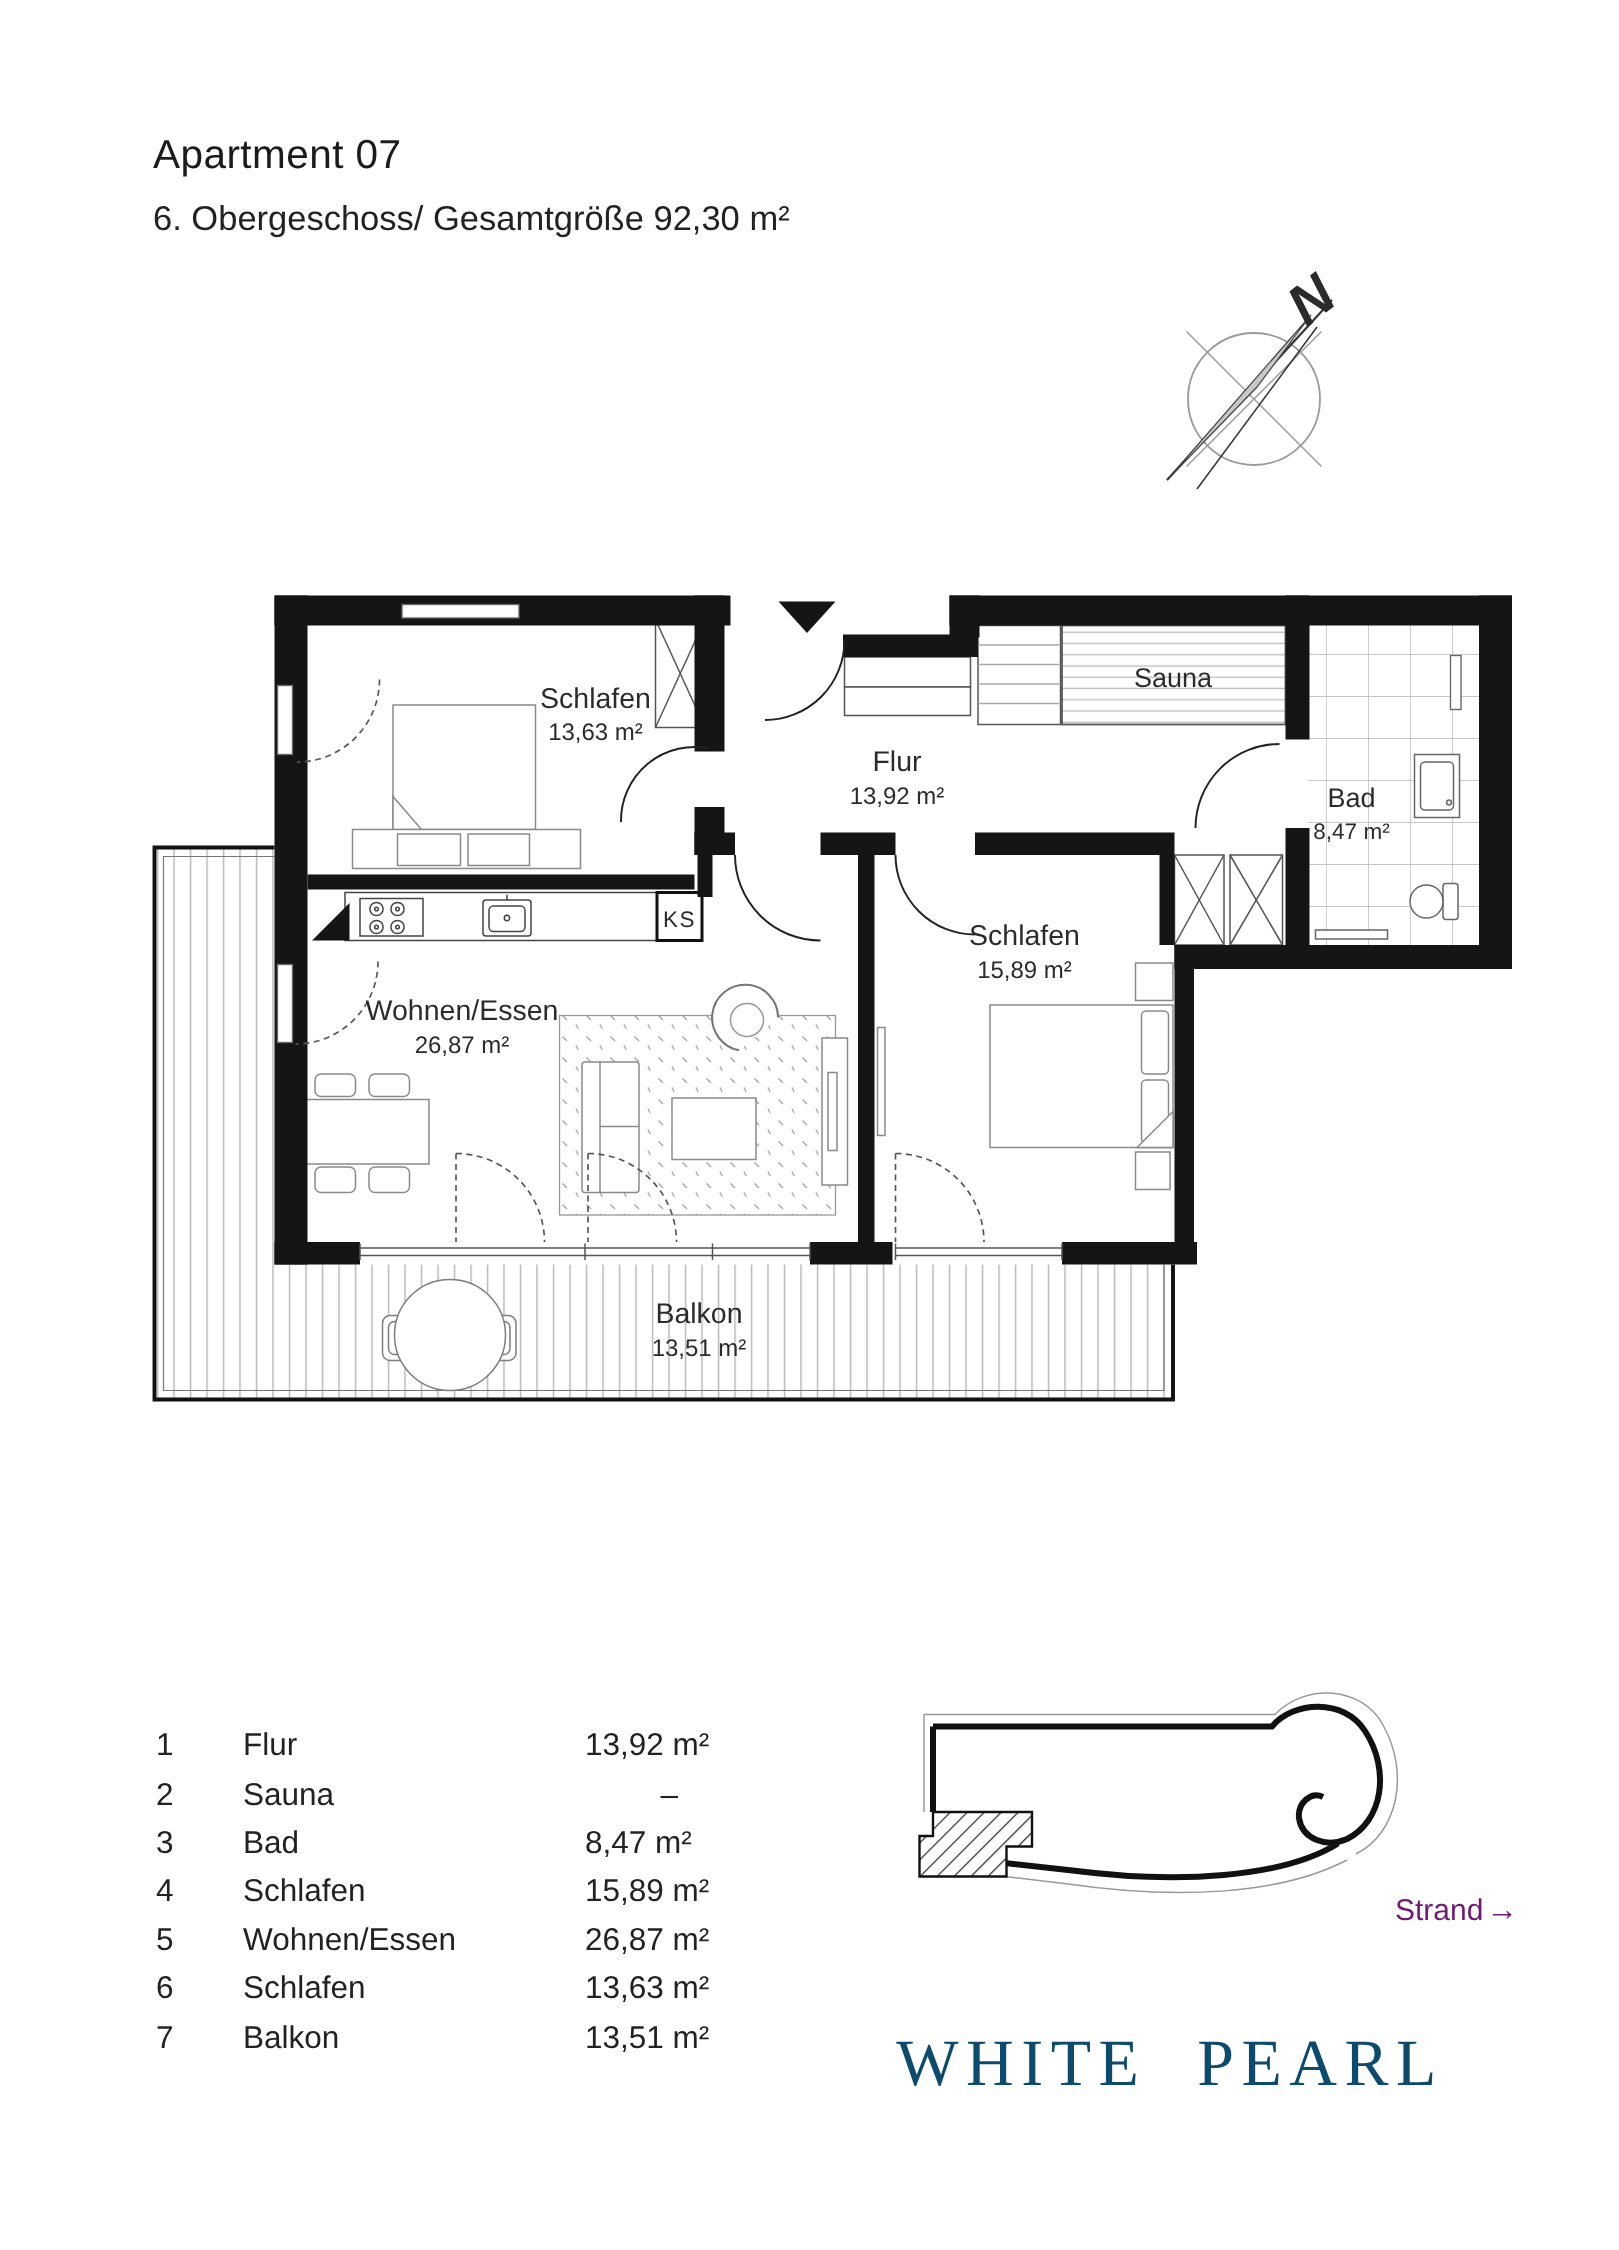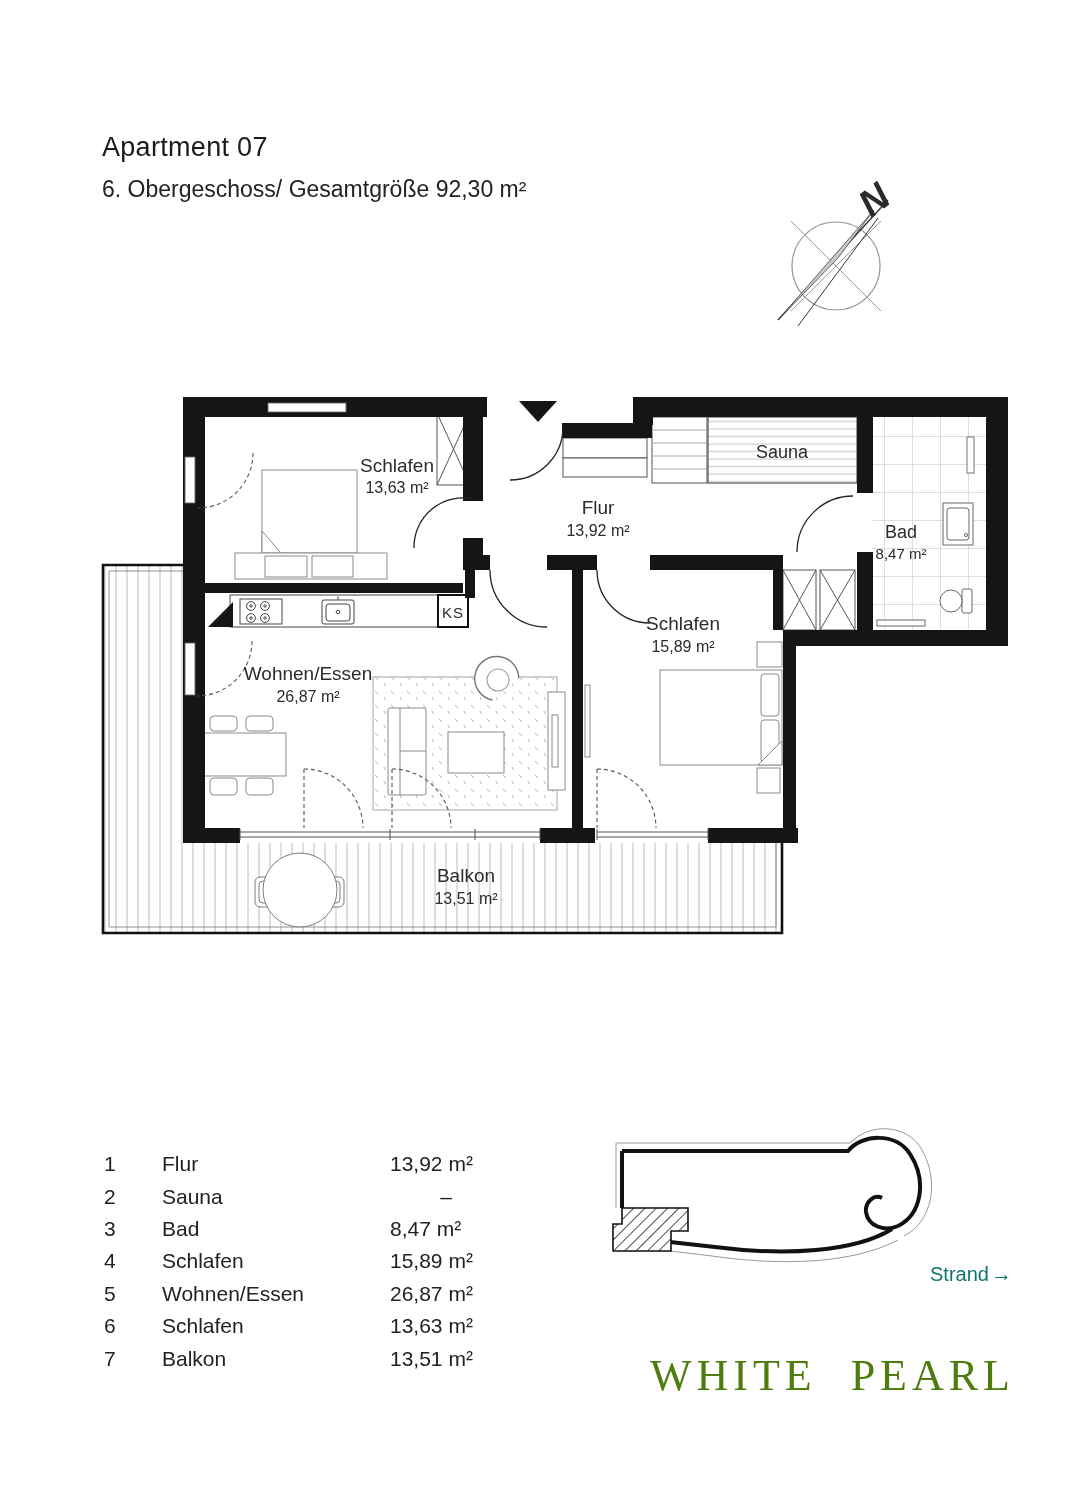--- a/index.html
+++ b/index.html
@@ -1,32 +1,32 @@
 <!DOCTYPE html>
 <html><head>
 <meta charset="utf-8">
 <style>
   html,body{margin:0;padding:0;background:#fff;}
   .page{position:relative;width:1079px;height:1500px;background:#ffffff;overflow:hidden;
         font-family:"Liberation Sans",sans-serif;color:#1d1d1d;}
-  .header{position:absolute;left:102px;top:88px;margin-top:44px;}
+  .header{position:absolute;left:102px;top:88px;}
   .title{font-size:27px;letter-spacing:.3px;color:#1b1b1b;}
   .subtitle{font-size:23px;margin-top:13px;color:#222;}
   .plan-svg{position:absolute;left:100px;top:380px;}
   .compass-svg{position:absolute;left:770px;top:168px;}
   .legend{position:absolute;left:104px;top:1148px;width:348px;font-size:21px;color:#222;}
   .lrow{display:flex;height:32.4px;align-items:center;}
   .lnum{width:58px;}
   .lname{width:228px;}
   .larea{width:62px;text-align:right;white-space:nowrap;}
   .minimap-svg{position:absolute;left:600px;top:1128px;}
-  .strand{position:absolute;left:930px;top:1262px;font-size:20px;color:#0f766e;display:flex;align-items:center;}
+  .strand{position:absolute;left:930px;top:1262px;font-size:20px;color:#701a75;display:flex;align-items:center;}
   .strand .arrow{font-size:21px;margin-left:2px;}
-  .brand{position:absolute;left:545px;top:1350px;width:470px;text-align:right;
-         font-family:"Liberation Serif",serif;font-size:44px;color:#4d7c0f;
+  .brand{position:absolute;left:545px;top:1350px;width:470px;text-align:center;
+         font-family:"Liberation Serif",serif;font-size:44px;color:#0c4a6e;
          letter-spacing:5px;word-spacing:18px;white-space:nowrap;}
   svg text{font-family:"Liberation Sans",sans-serif;fill:#2b2b2b;}
 </style>
 </head>
 <body>
 
 <div class="page">
 
   <div class="header">
     <div class="title">Apartment 07</div>

